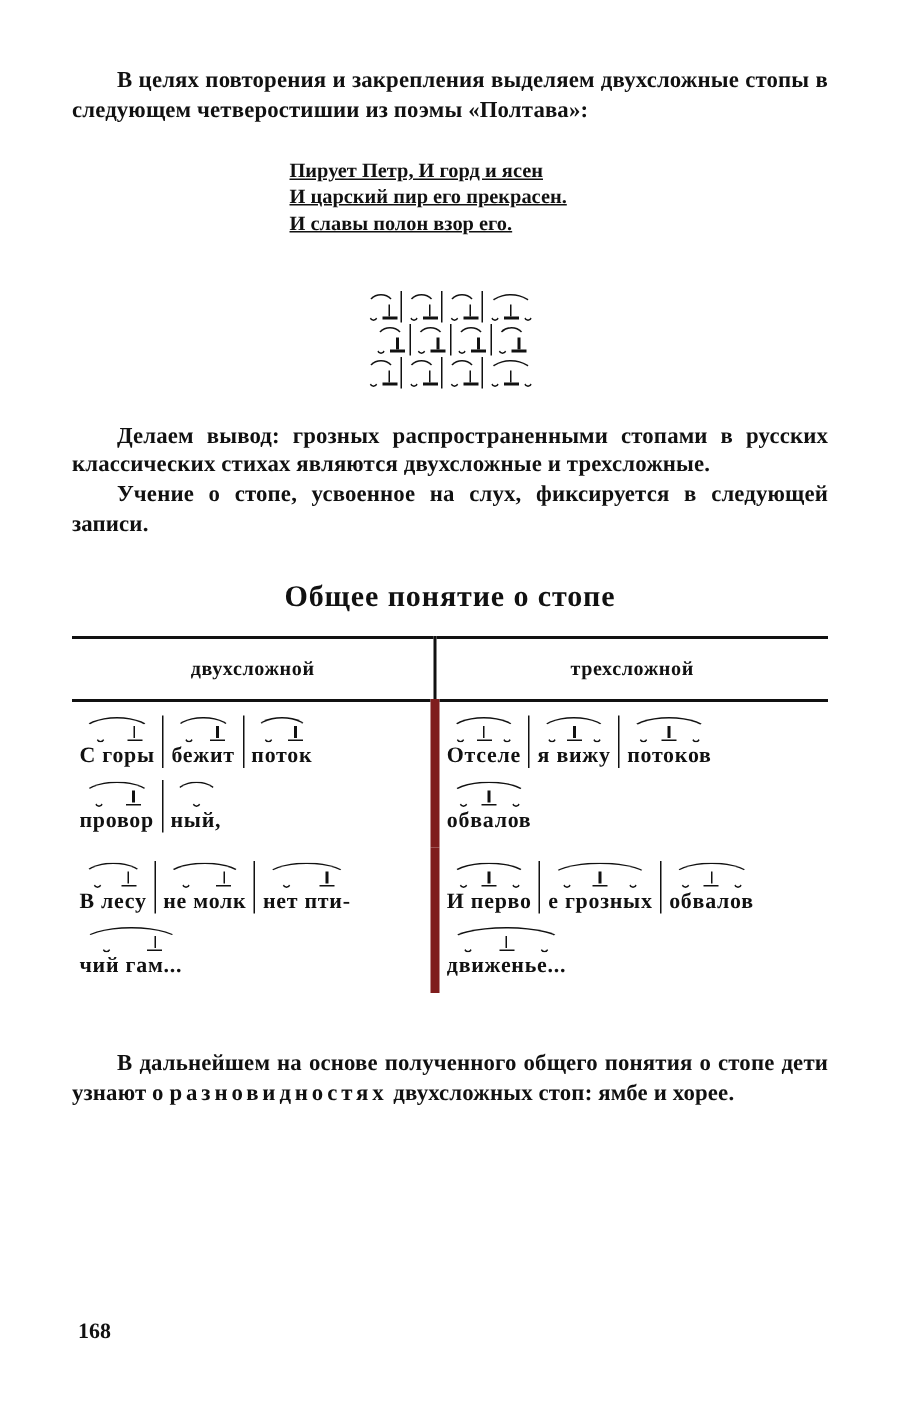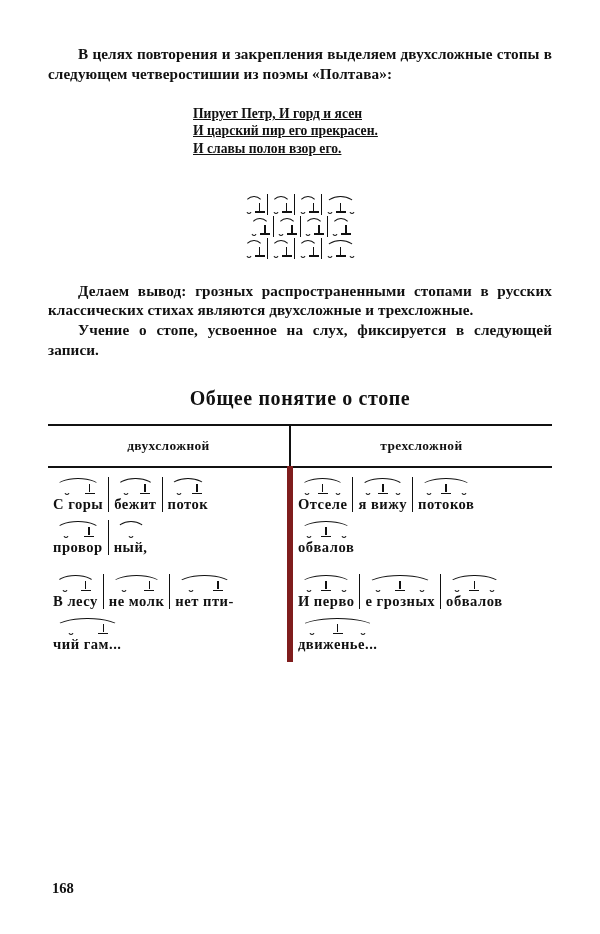--- a/index.html
+++ b/index.html
@@ -570,18 +570,19 @@
                 </div>
               </div>
             </td>
       </tr>
     </tbody>
       </table>
 
     <div class="block-gap-lg"></div>
     <div class="block-gap-md"></div>
 
+    <p class="para"><span>В дальнейшем на основе полученного общего понятия о стопе дети узнают о </span><span class="spaced-out">разновидностях</span><span> двухсложных стоп: ямбе и хорее.</span></p>
 
 
   </div>
 
   <div class="folio">168</div>
 </div>
 
 </body></html>

